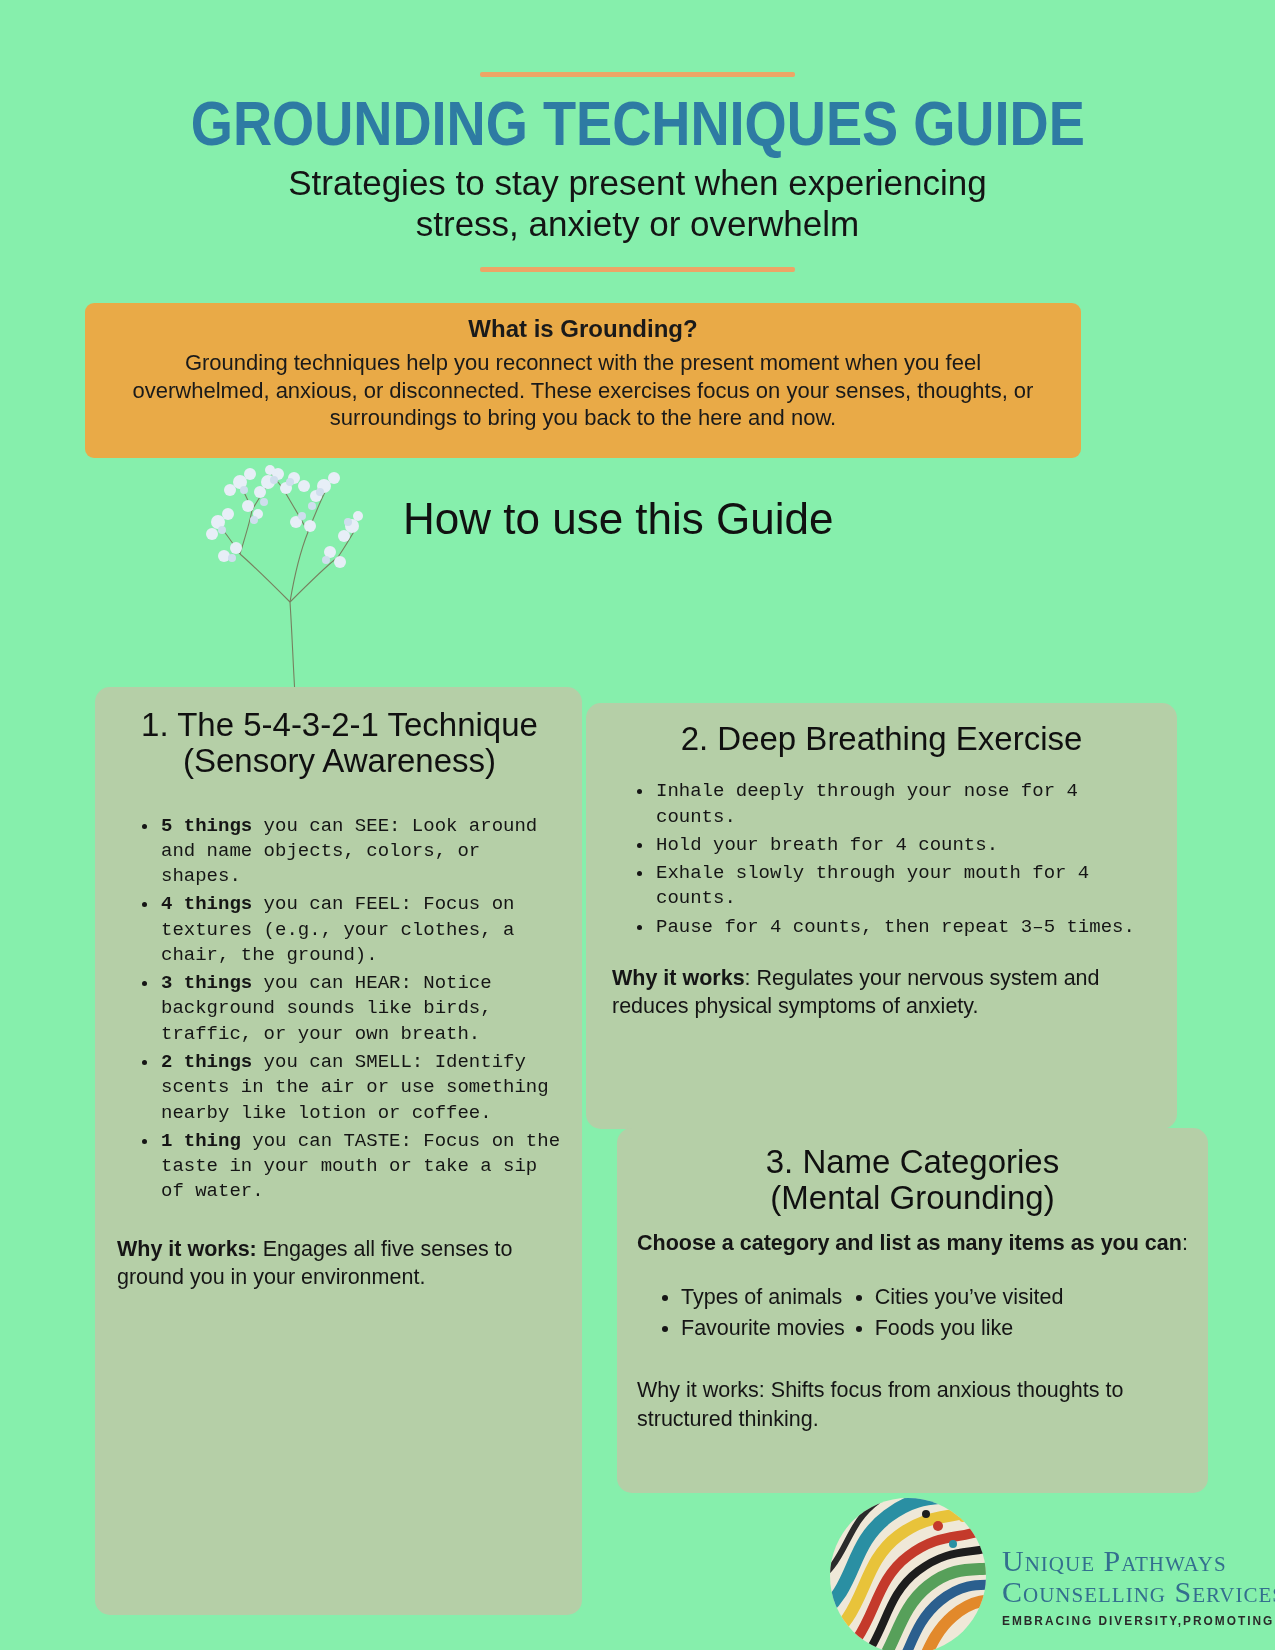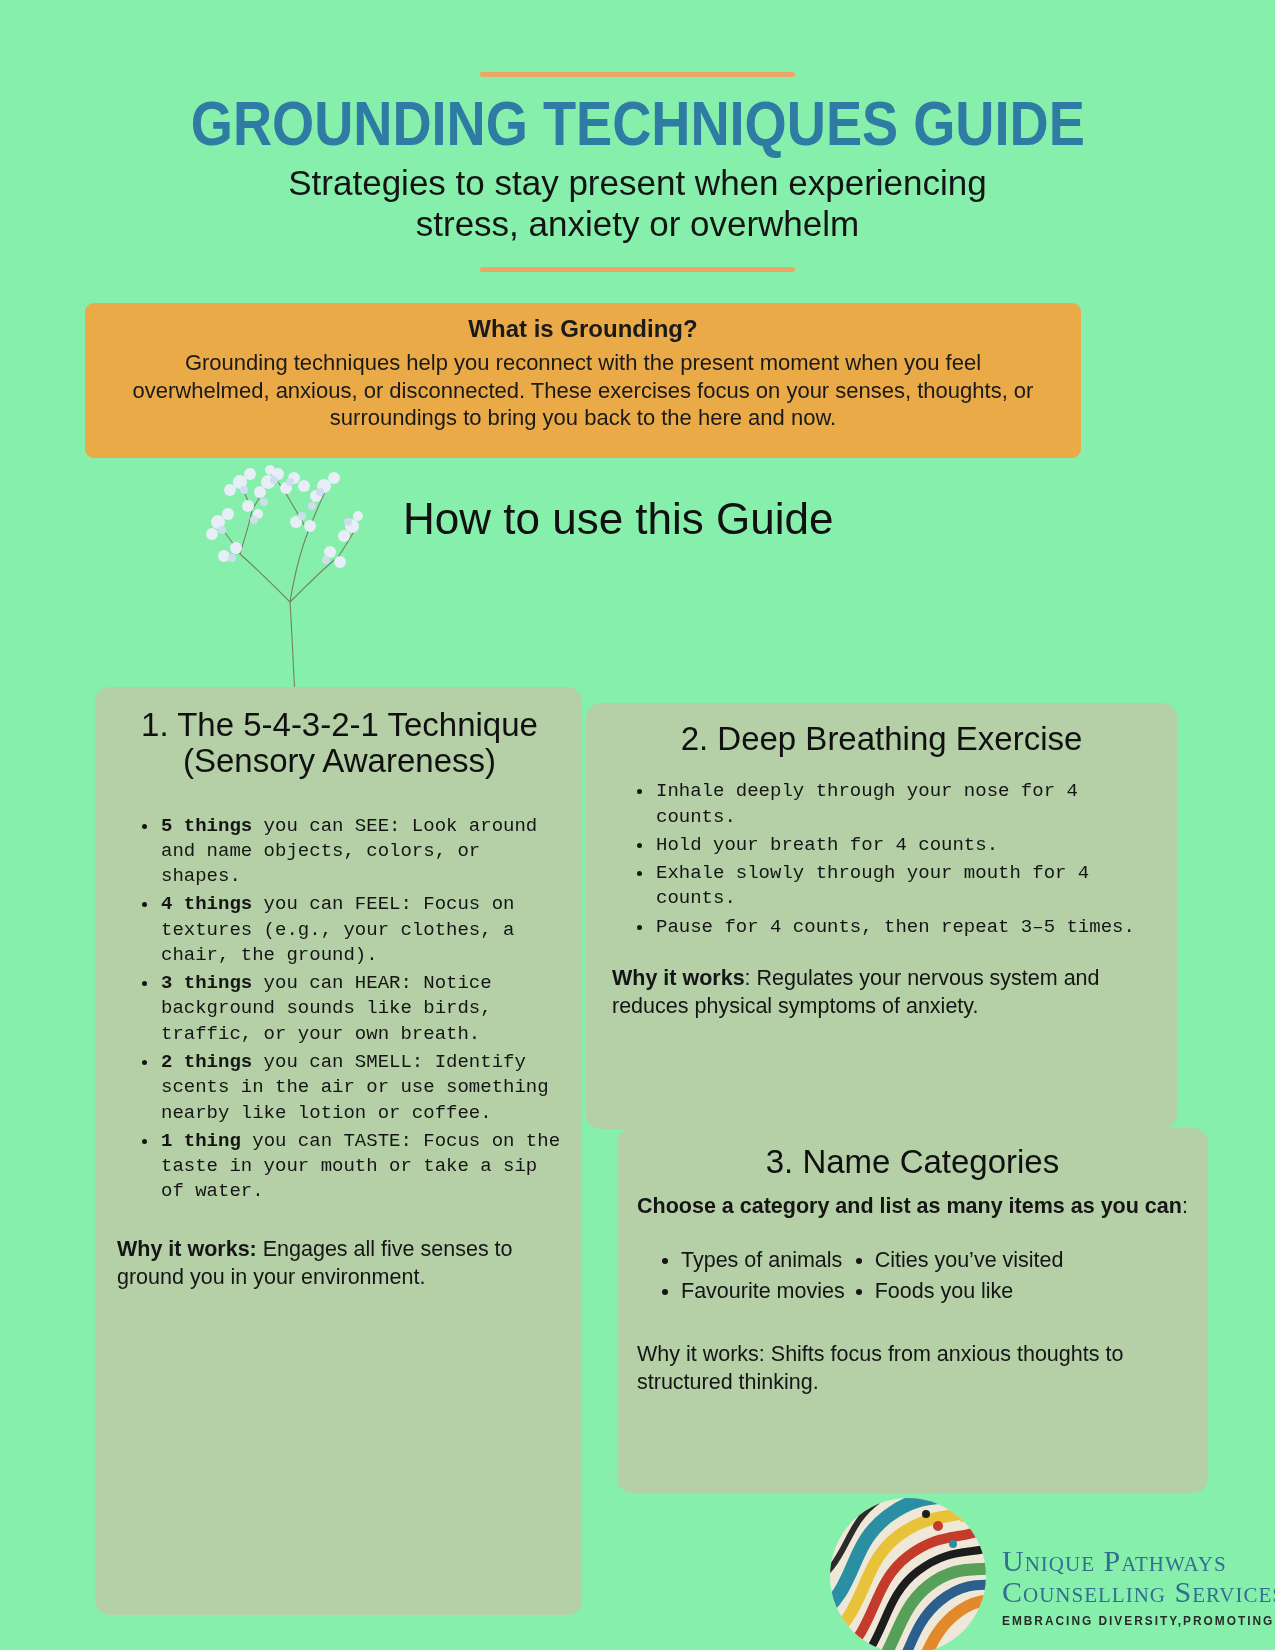--- a/index.html
+++ b/index.html
@@ -163,20 +163,21 @@
       <li>Hold your breath for 4 counts.</li>
       <li>Exhale slowly through your mouth for 4 counts.</li>
       <li>Pause for 4 counts, then repeat 3–5 times.</li>
     </ul>
     <p class="why"><b>Why it works</b><span>: Regulates your nervous system and reduces physical symptoms of anxiety.</span></p>
   </div>
 
   <div class="card card-3">
     <h3>
       <span class="hl">3. Name Categories</span>
+      <span class="hl">(Mental Grounding)</span>
     </h3>
     <p class="choose"><b>Choose a category and list as many items as you can</b><span>:</span></p>
     <div class="cat-cols">
       <ul class="cat-list">
         <li>Types of animals</li>
         <li>Favourite movies</li>
       </ul>
       <ul class="cat-list second">
         <li>Cities you’ve visited</li>
         <li>Foods you like</li>

